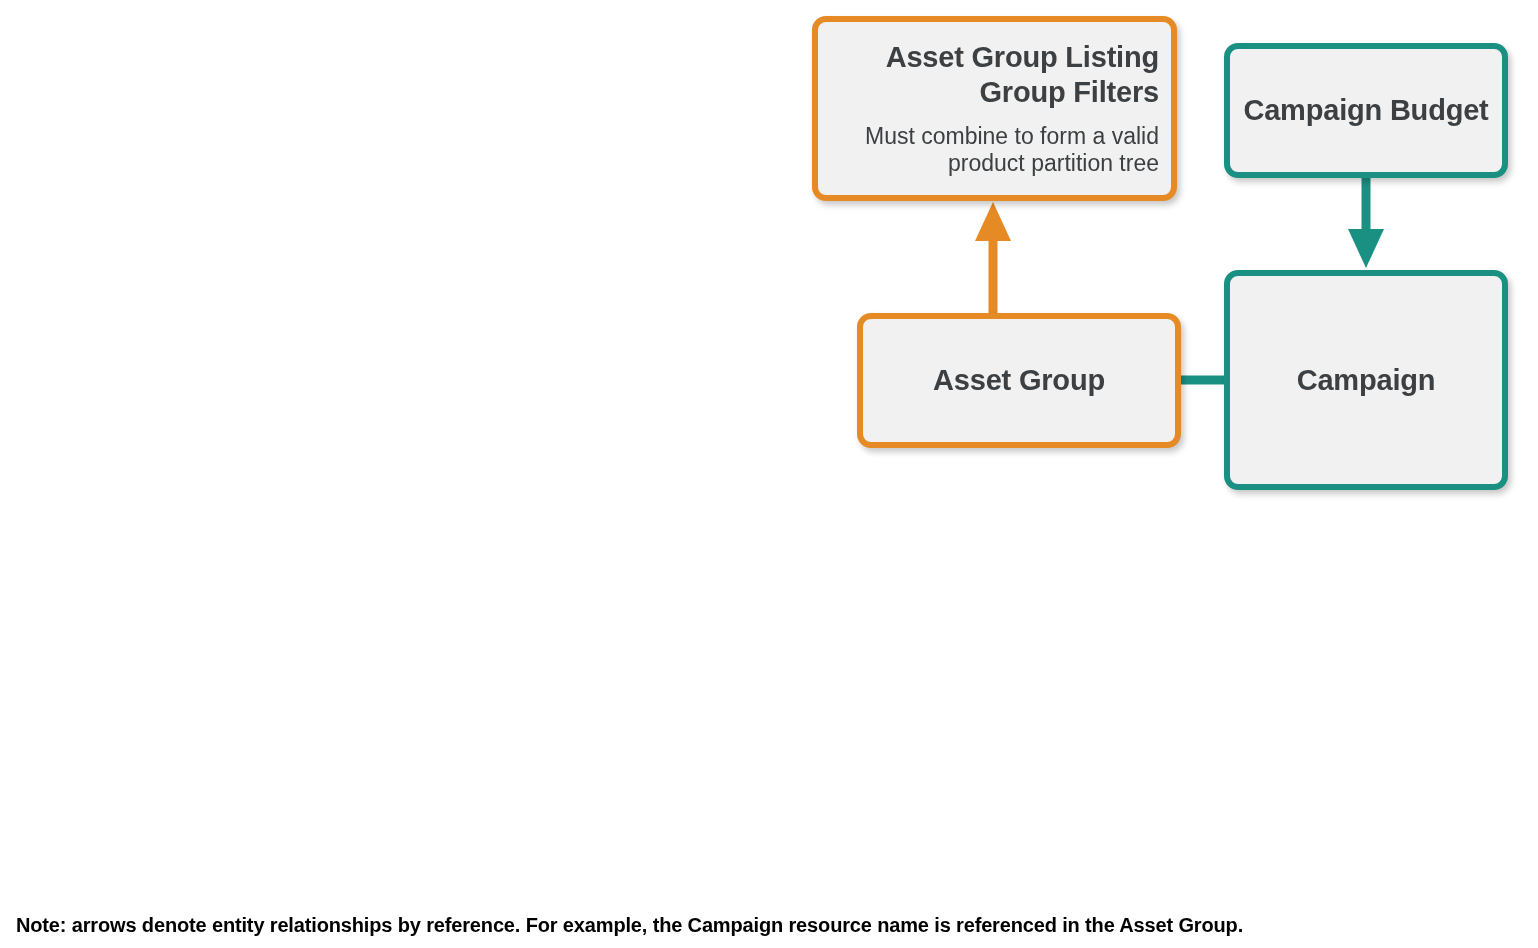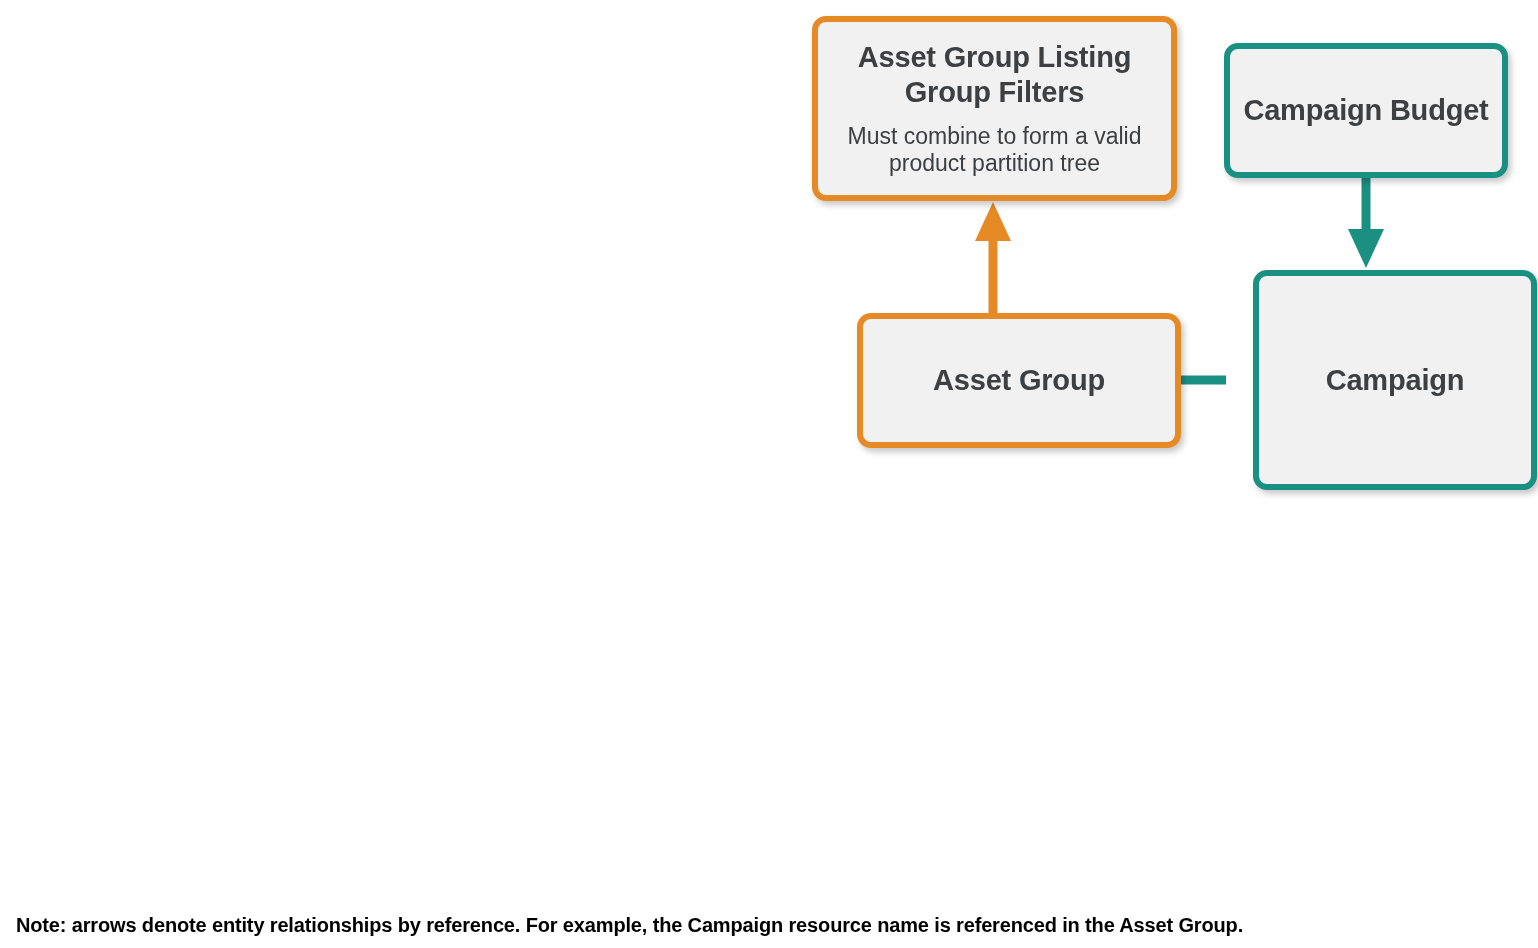--- a/index.html
+++ b/index.html
@@ -46,36 +46,36 @@
     letter-spacing: -0.2px;
   }
   .node .subtitle {
     color: #3c4043;
     font-size: 23px;
     line-height: 1.18;
     margin-top: 13px;
     font-weight: normal;
   }
 
-  .node.orange { border-color: #e58a24; }
+  .node.orange { border-color: #e58a24; text-align: right; }
   .node.teal   { border-color: #1a9083; text-align: center; }
 
   
   #node-aglgf {
     left: 812px;  top: 16px;
     width: 365px; height: 185px;
     padding: 0 12px;
   }
   #node-campaign-budget {
     left: 1224px; top: 43px;
     width: 284px; height: 135px;
     padding: 0 10px;
   }
   #node-campaign {
-    left: 1253px; top: 270px;
+    left: 1224px; top: 270px;
     width: 284px; height: 220px;
     padding: 0 8px;
   }
   #node-asset-group {
     left: 857px;  top: 313px;
     width: 324px; height: 135px;
     padding: 0 10px;
   }
 
   

